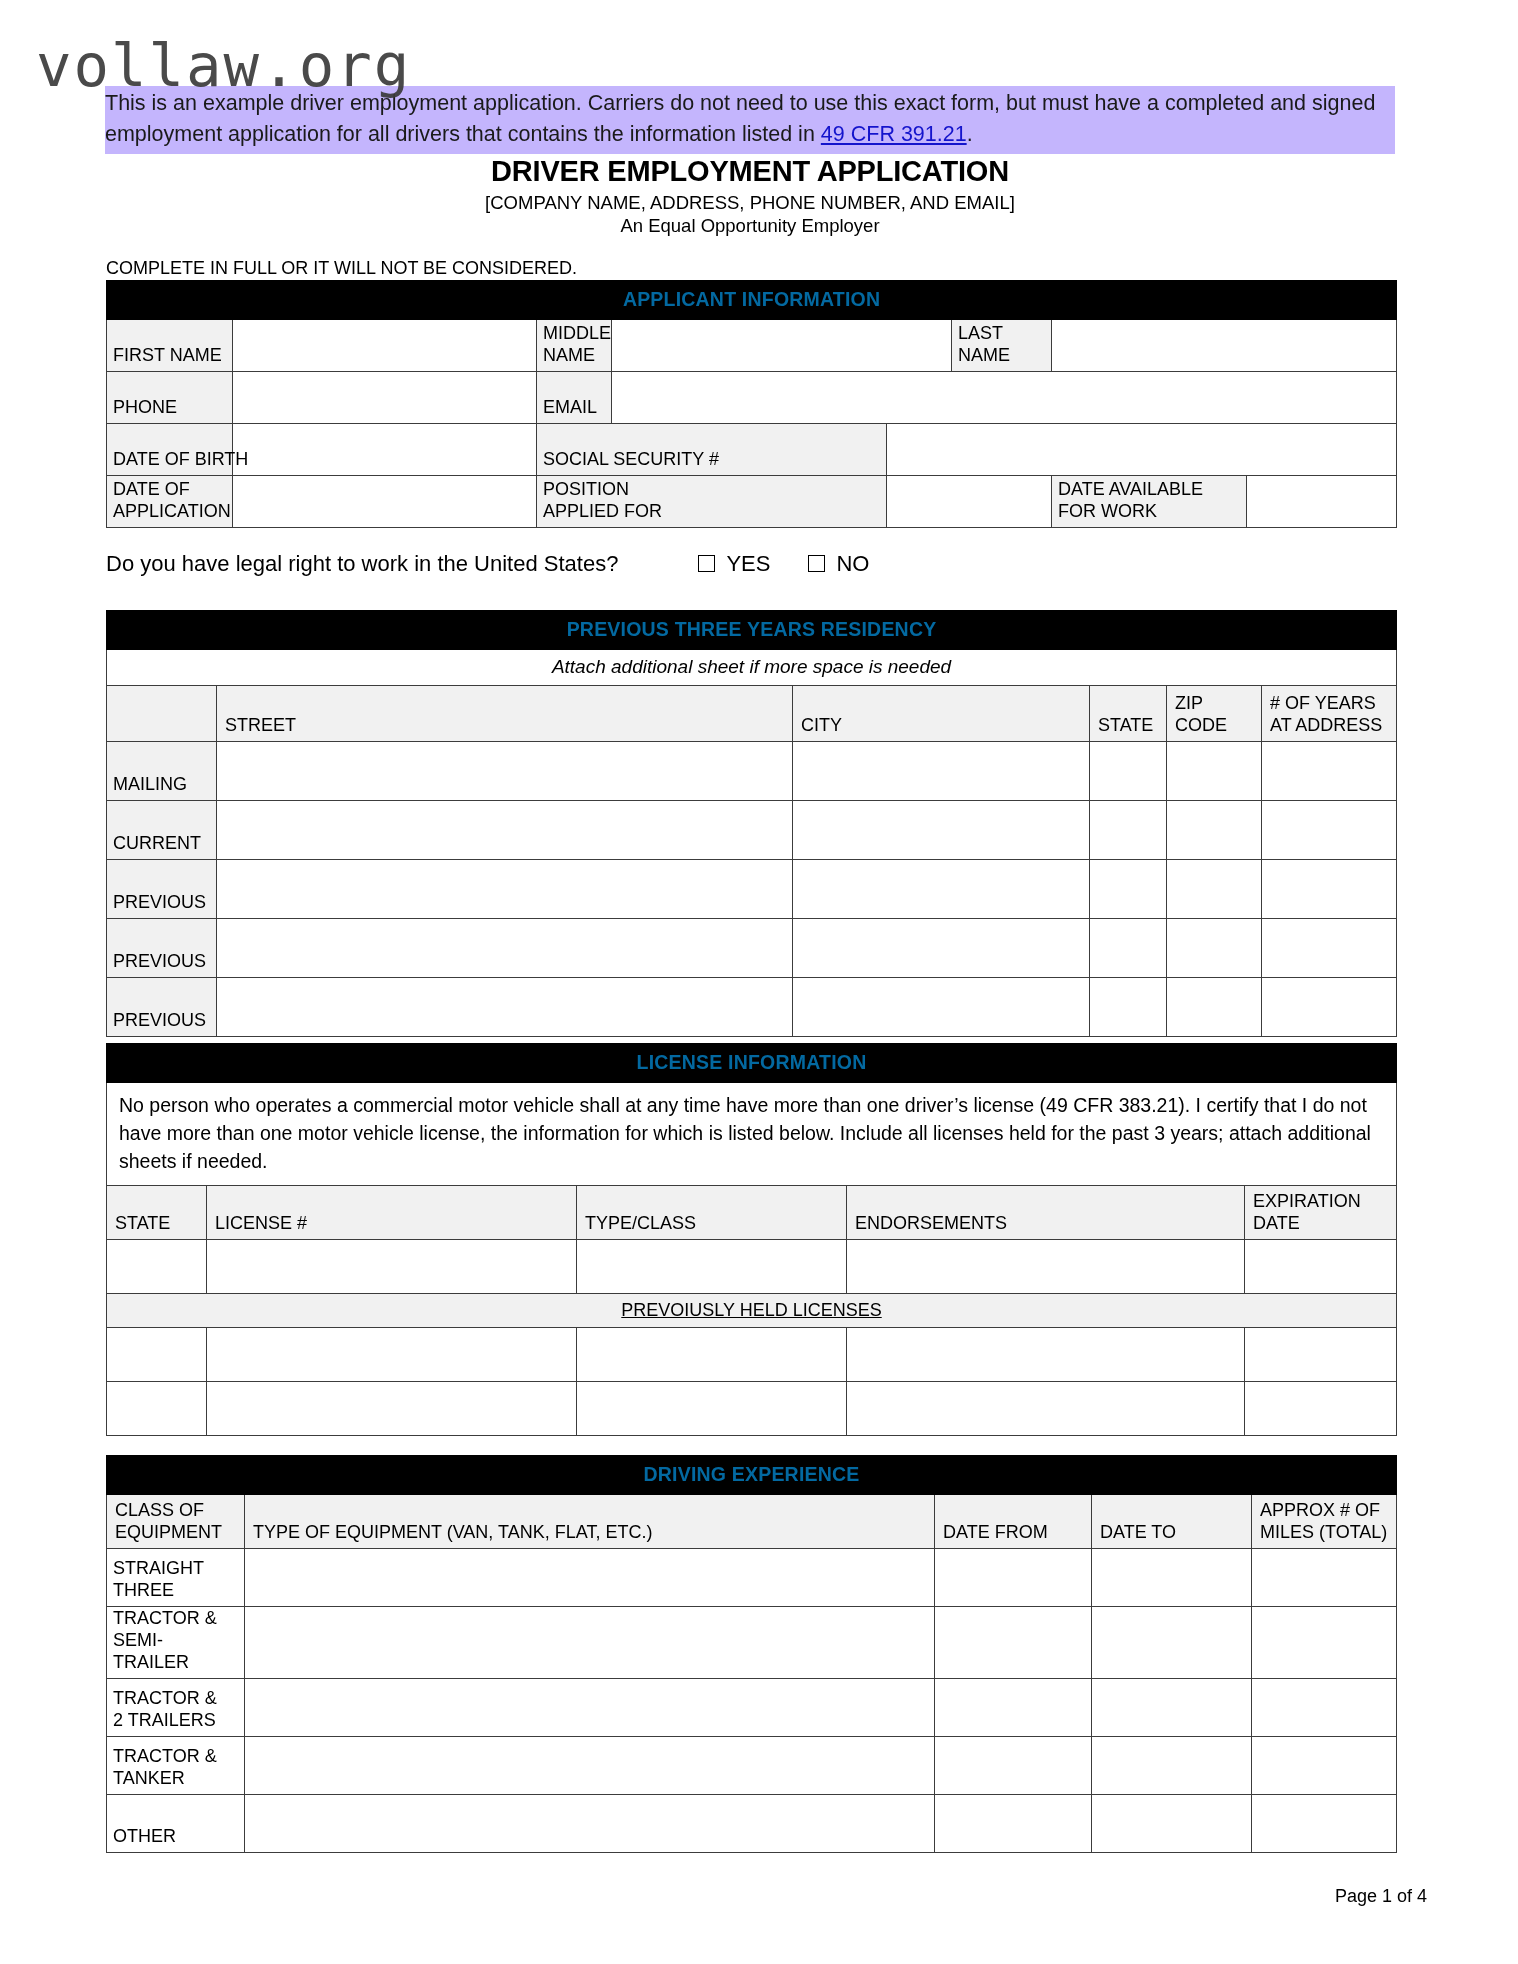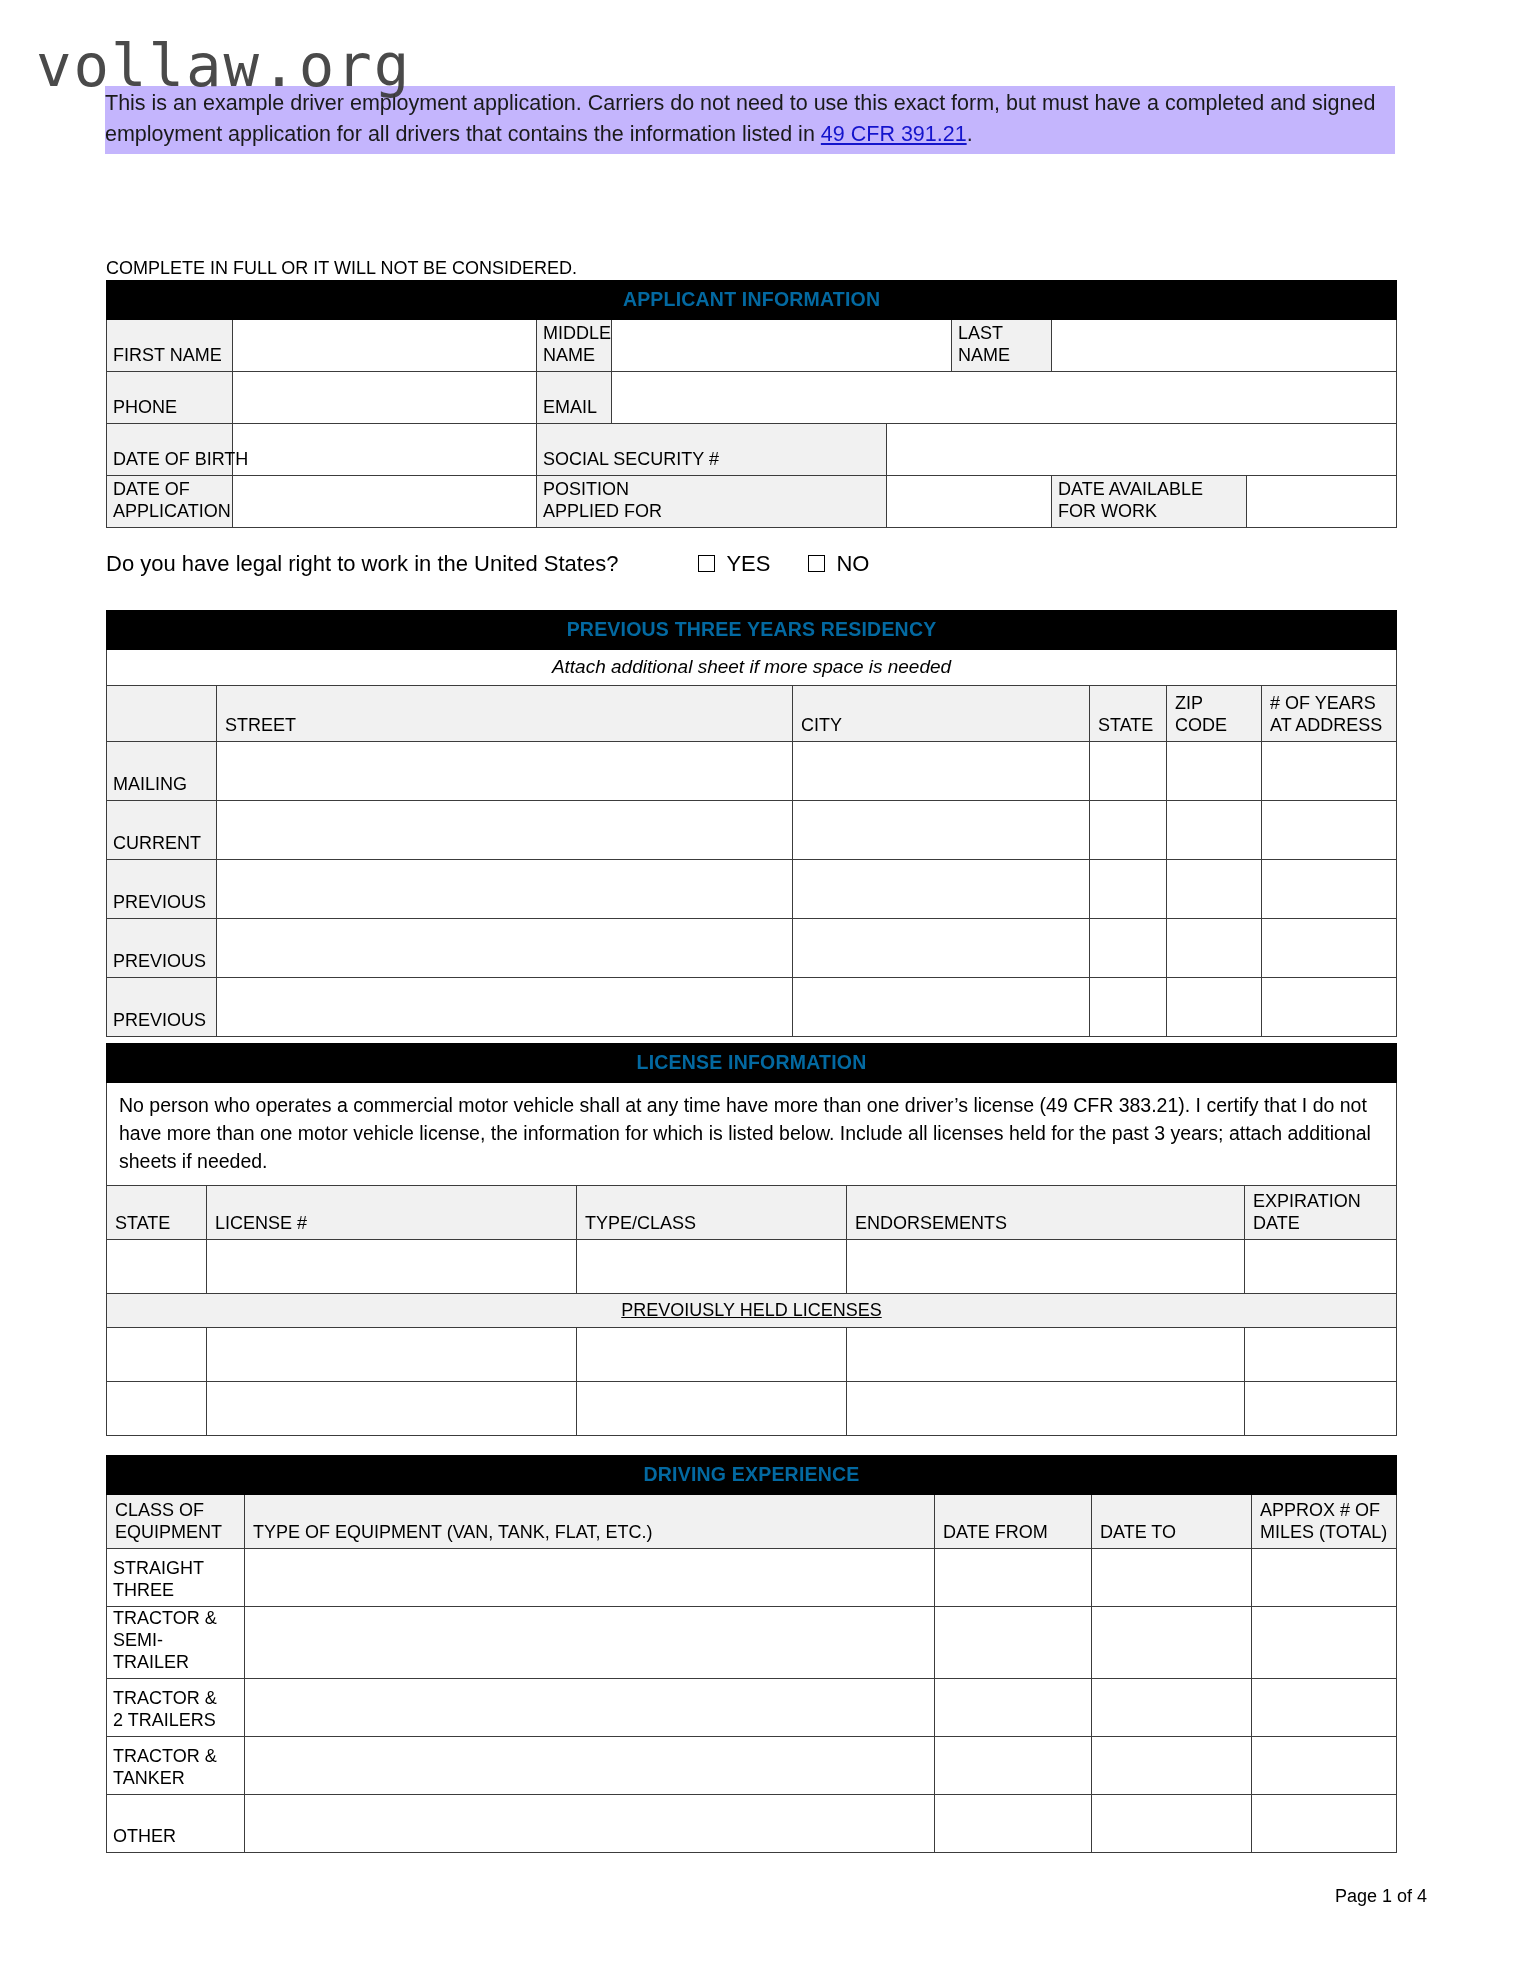--- a/index.html
+++ b/index.html
@@ -181,20 +181,25 @@
 <body>
 
 <div class="page">
 
   <div class="watermark">vollaw.org</div>
 
   <div class="intro">
     <span>This is an example driver employment application. Carriers do not need to use this exact form, but must have a completed and signed employment application for all drivers that contains the information listed in </span><a href="#">49 CFR 391.21</a><span>.</span>
   </div>
 
+  <div class="title-block">
+    <div class="doc-title">DRIVER EMPLOYMENT APPLICATION</div>
+    <div class="doc-sub1">[COMPANY NAME, ADDRESS, PHONE NUMBER, AND EMAIL]</div>
+    <div class="doc-sub2">An Equal Opportunity Employer</div>
+  </div>
 
   <div class="complete-note">COMPLETE IN FULL OR IT WILL NOT BE CONSIDERED.</div>
 
   <table class="ftable" style="left:106px; top:280px; width:1290px;">
     <colgroup>
       <col style="width:126px">
         <col style="width:304px">
         <col style="width:75px">
         <col style="width:275px">
       <col style="width:65px">

